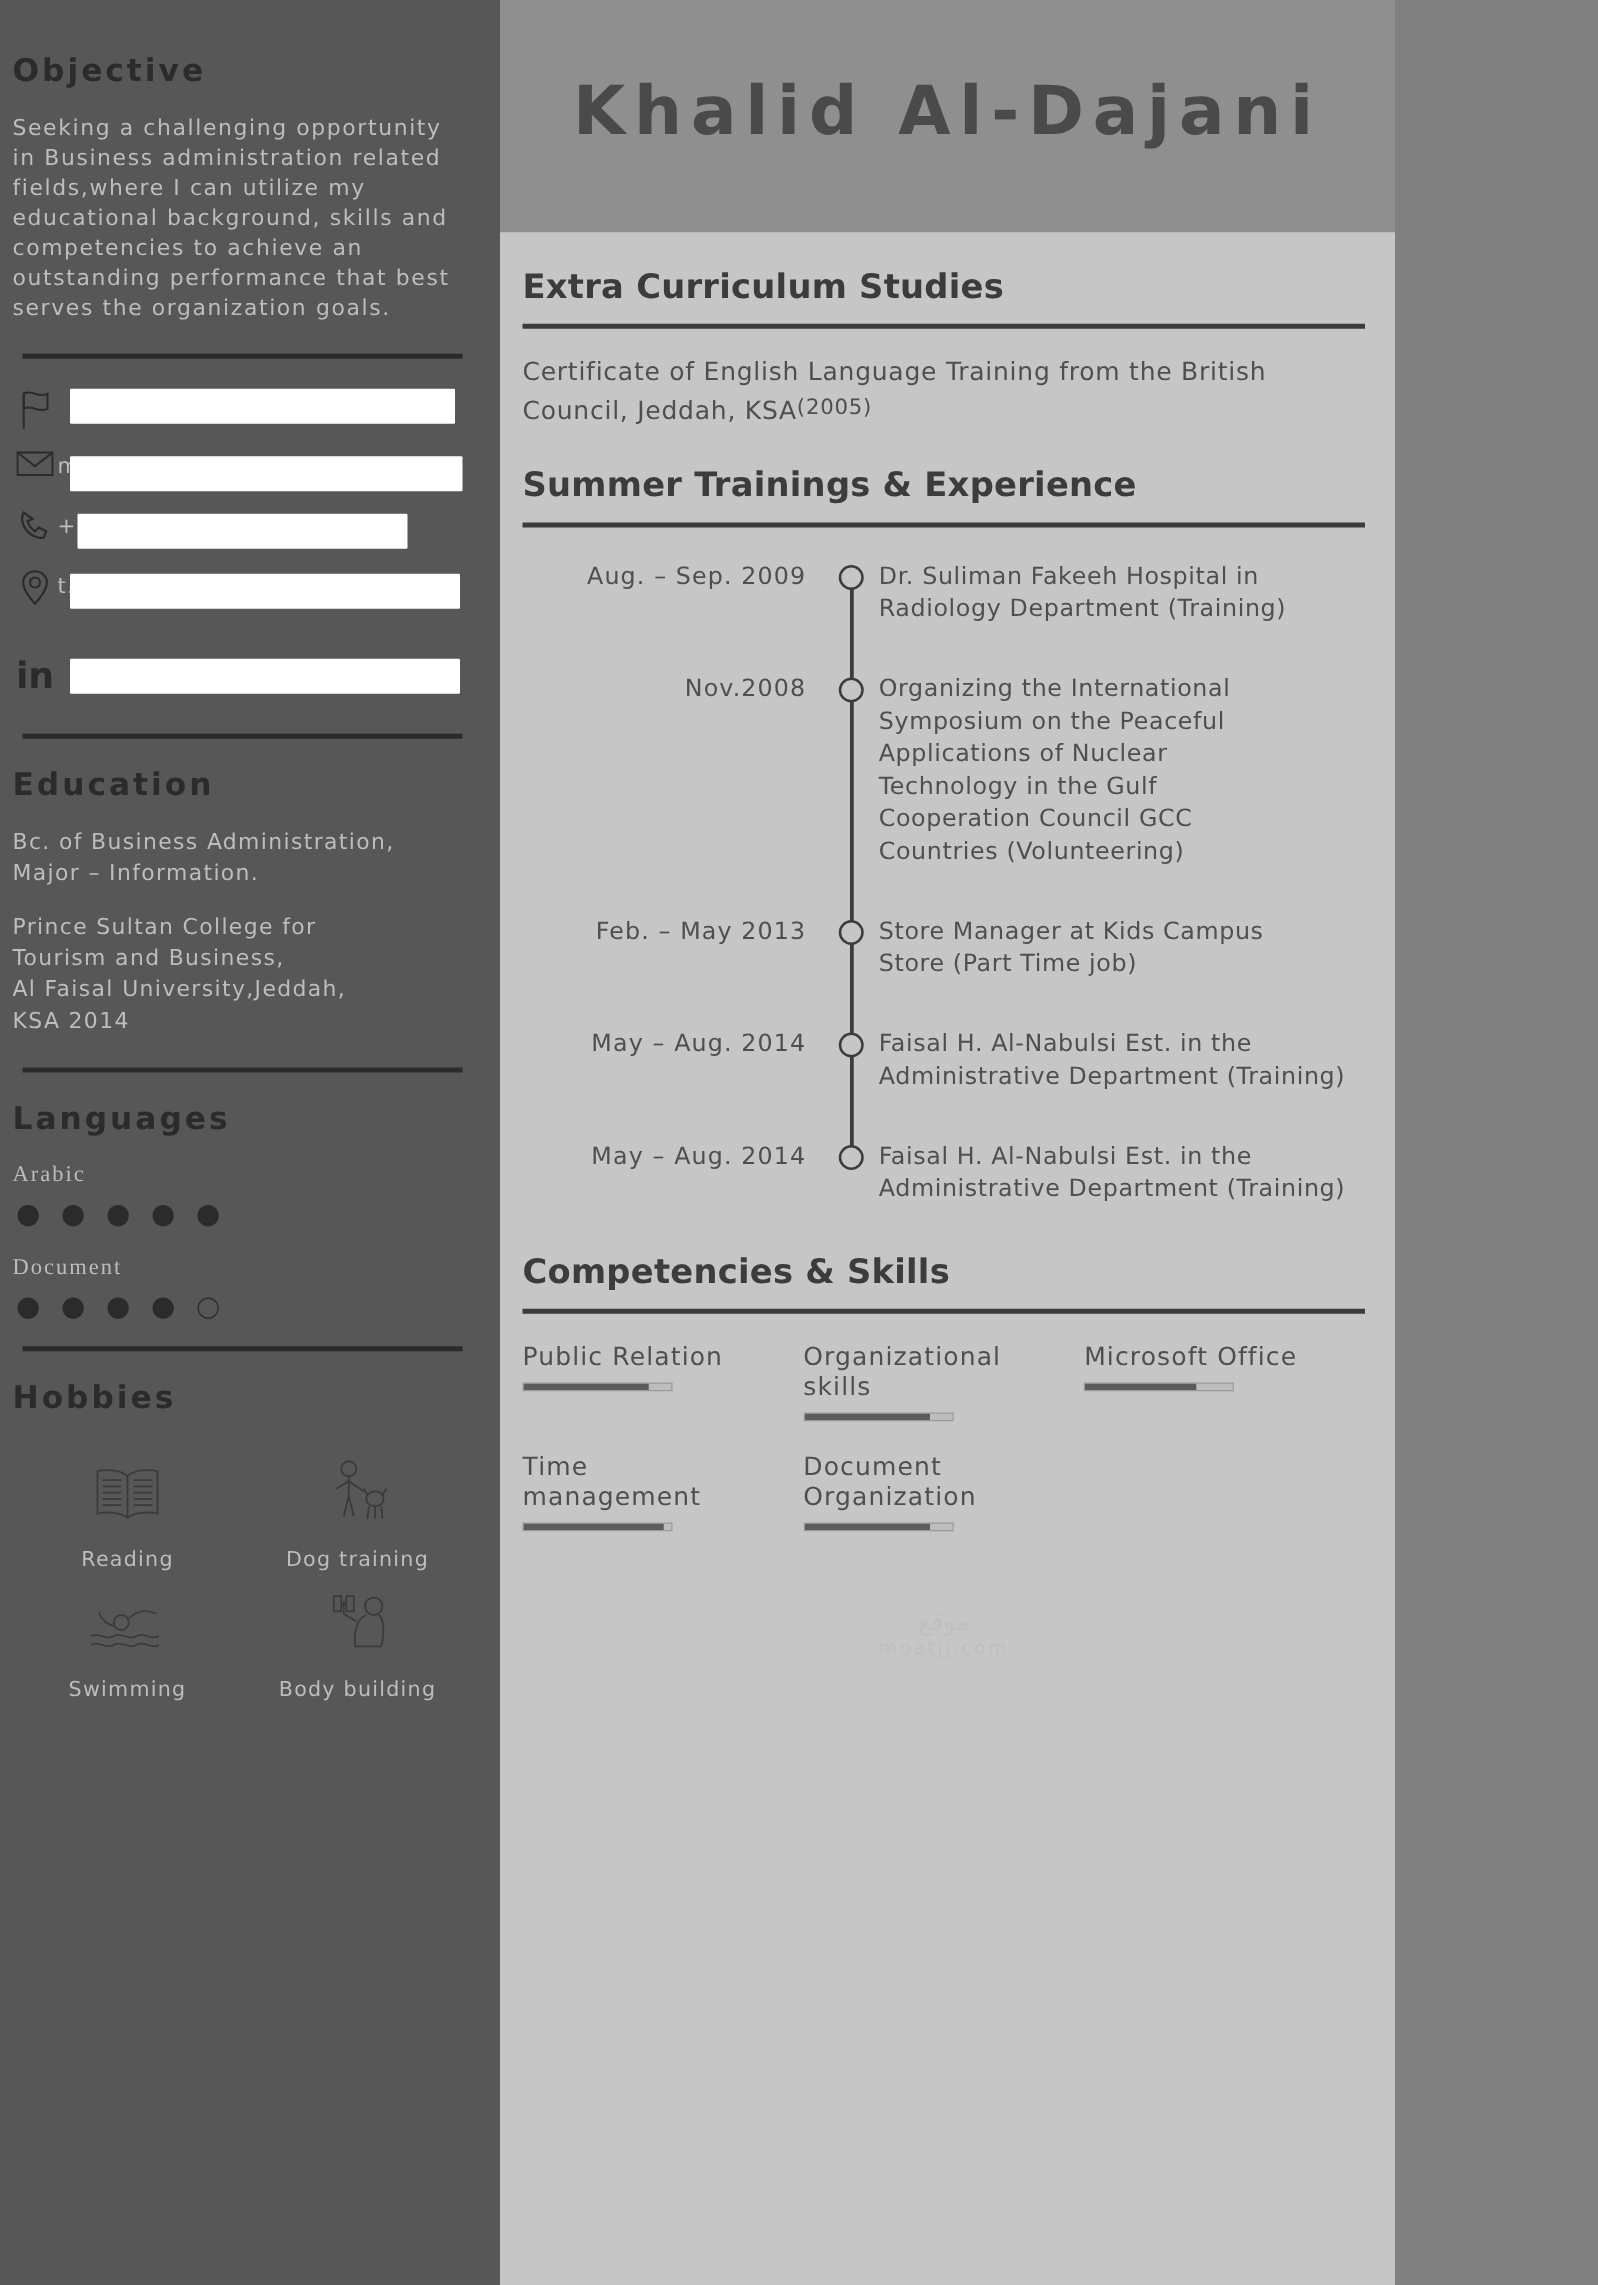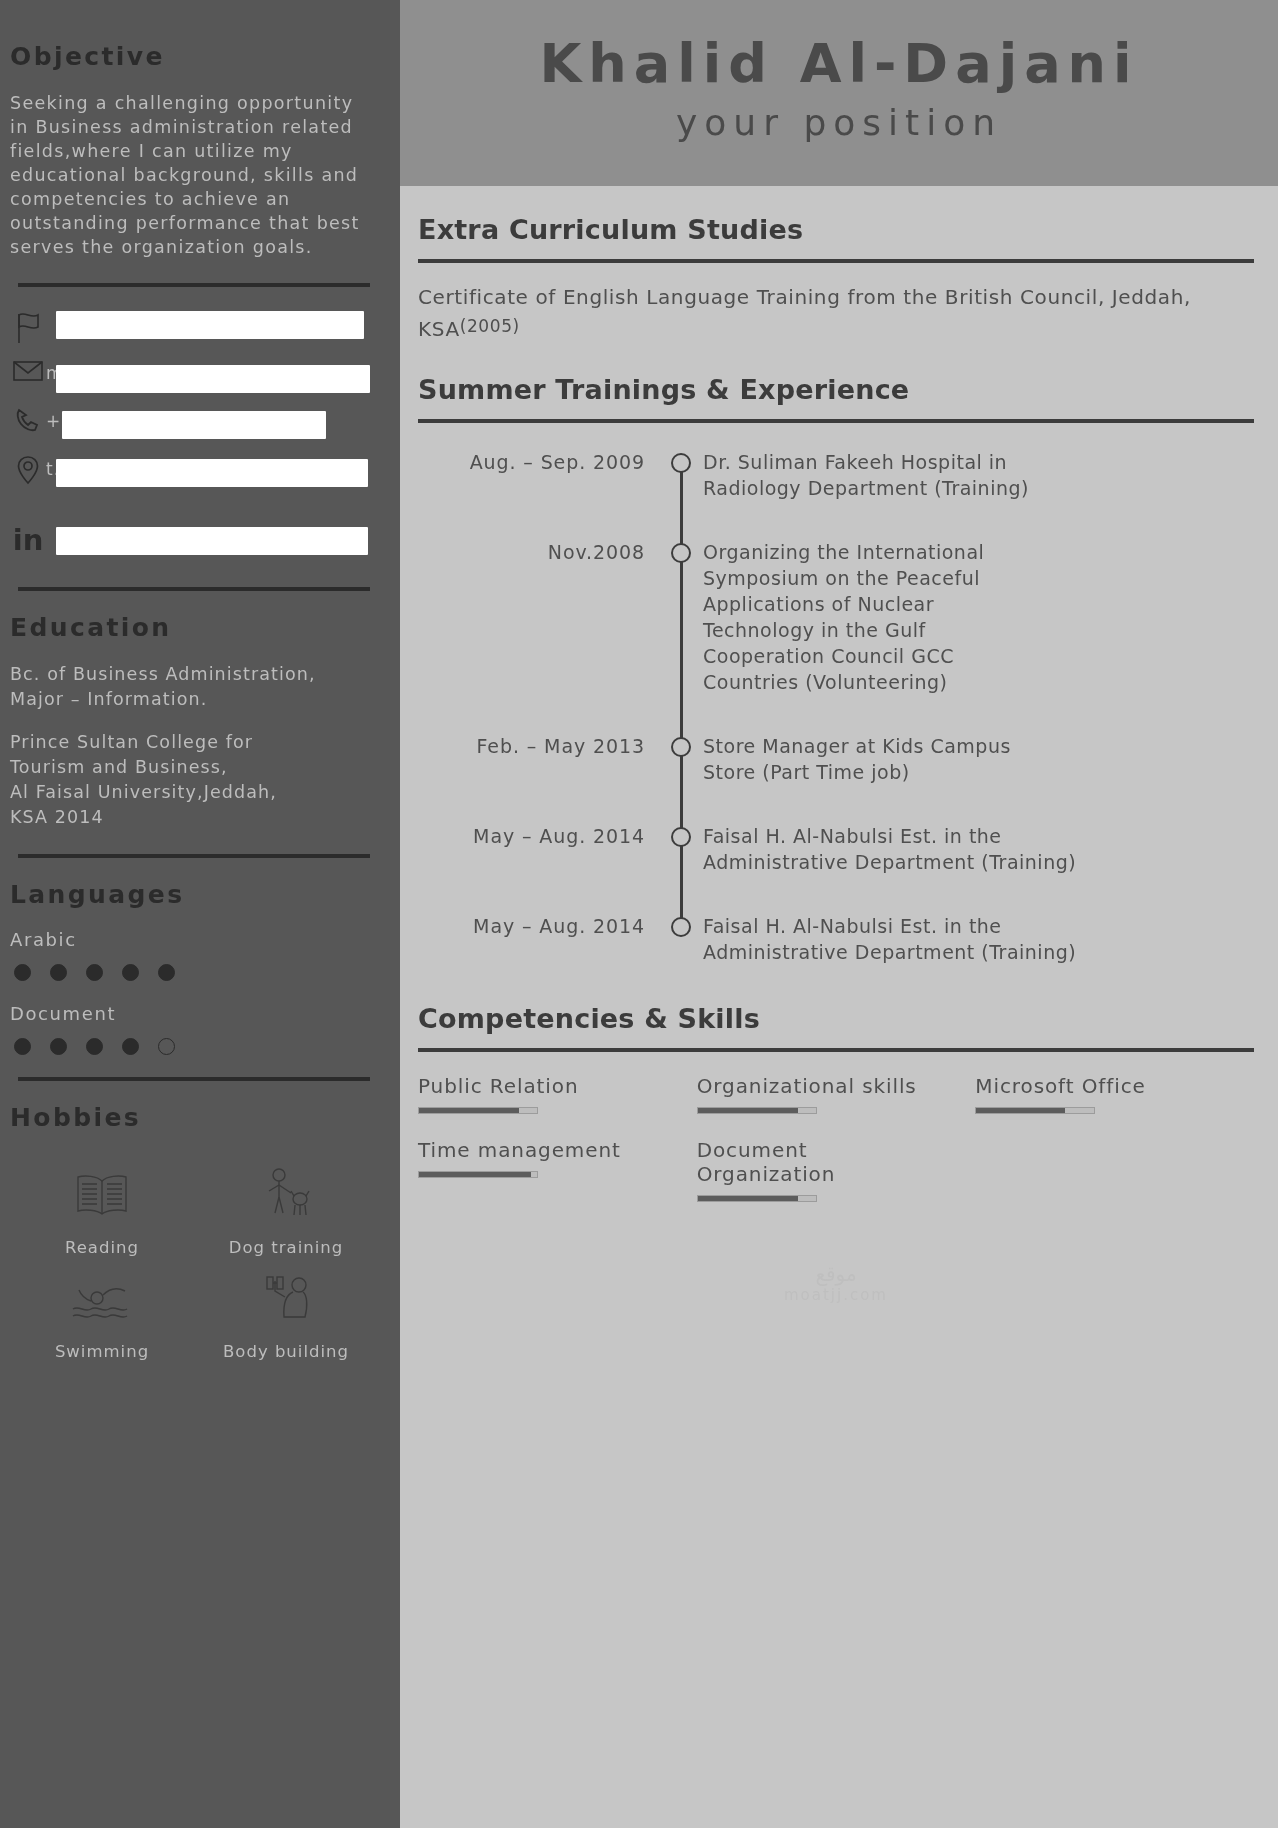--- a/index.html
+++ b/index.html
@@ -6,21 +6,21 @@
 
   html, body {
     width: 1278px;
     height: 1828px;
     background: #808080;
     font-family: "DejaVu Sans", sans-serif;
   }
 
   .page {
     position: relative;
-    width: 1278px;
+    width: 1116px;
     height: 1828px;
     display: flex;
     background: #c6c6c6;
     justify-content: space-between;
   }
 
   
   .sidebar {
     width: 400px;
     flex: 0 0 400px;
@@ -98,20 +98,21 @@
     color: #bdbdbd;
     margin-bottom: 18px;
     white-space: pre-line;
   }
 
   .lang-name {
     font-size: 18px;
     letter-spacing: 1.6px;
     color: #bdbdbd;
     margin-bottom: 14px;
+    font-family: Liberation Serif, serif;
   }
   .dots { display: flex; gap: 19px; margin-bottom: 22px; padding-left: 4px; }
   .dot {
     width: 17px; height: 17px; border-radius: 50%;
     border: 1.6px solid #2b2b2b;
   }
   .dot.filled { background: #2b2b2b; }
   .dot.empty  { background: transparent; }
 
   
@@ -444,21 +445,20 @@
         </div>
 
       </div>
     </div>
   </aside>
 
   <main class="main">
 
     <header class="header">
       <div class="name">Khalid Al-Dajani</div>
-      <div class="position">your position</div>
     </header>
 
     <div class="content">
 
       <section>
         <div class="sec-title">Extra Curriculum Studies</div>
         <div class="sec-rule"></div>
         <div class="cert-text">
           <span>Certificate of English Language Training from the British Council, Jeddah, KSA</span><span class="cert-year">(2005)</span>
         </div>

